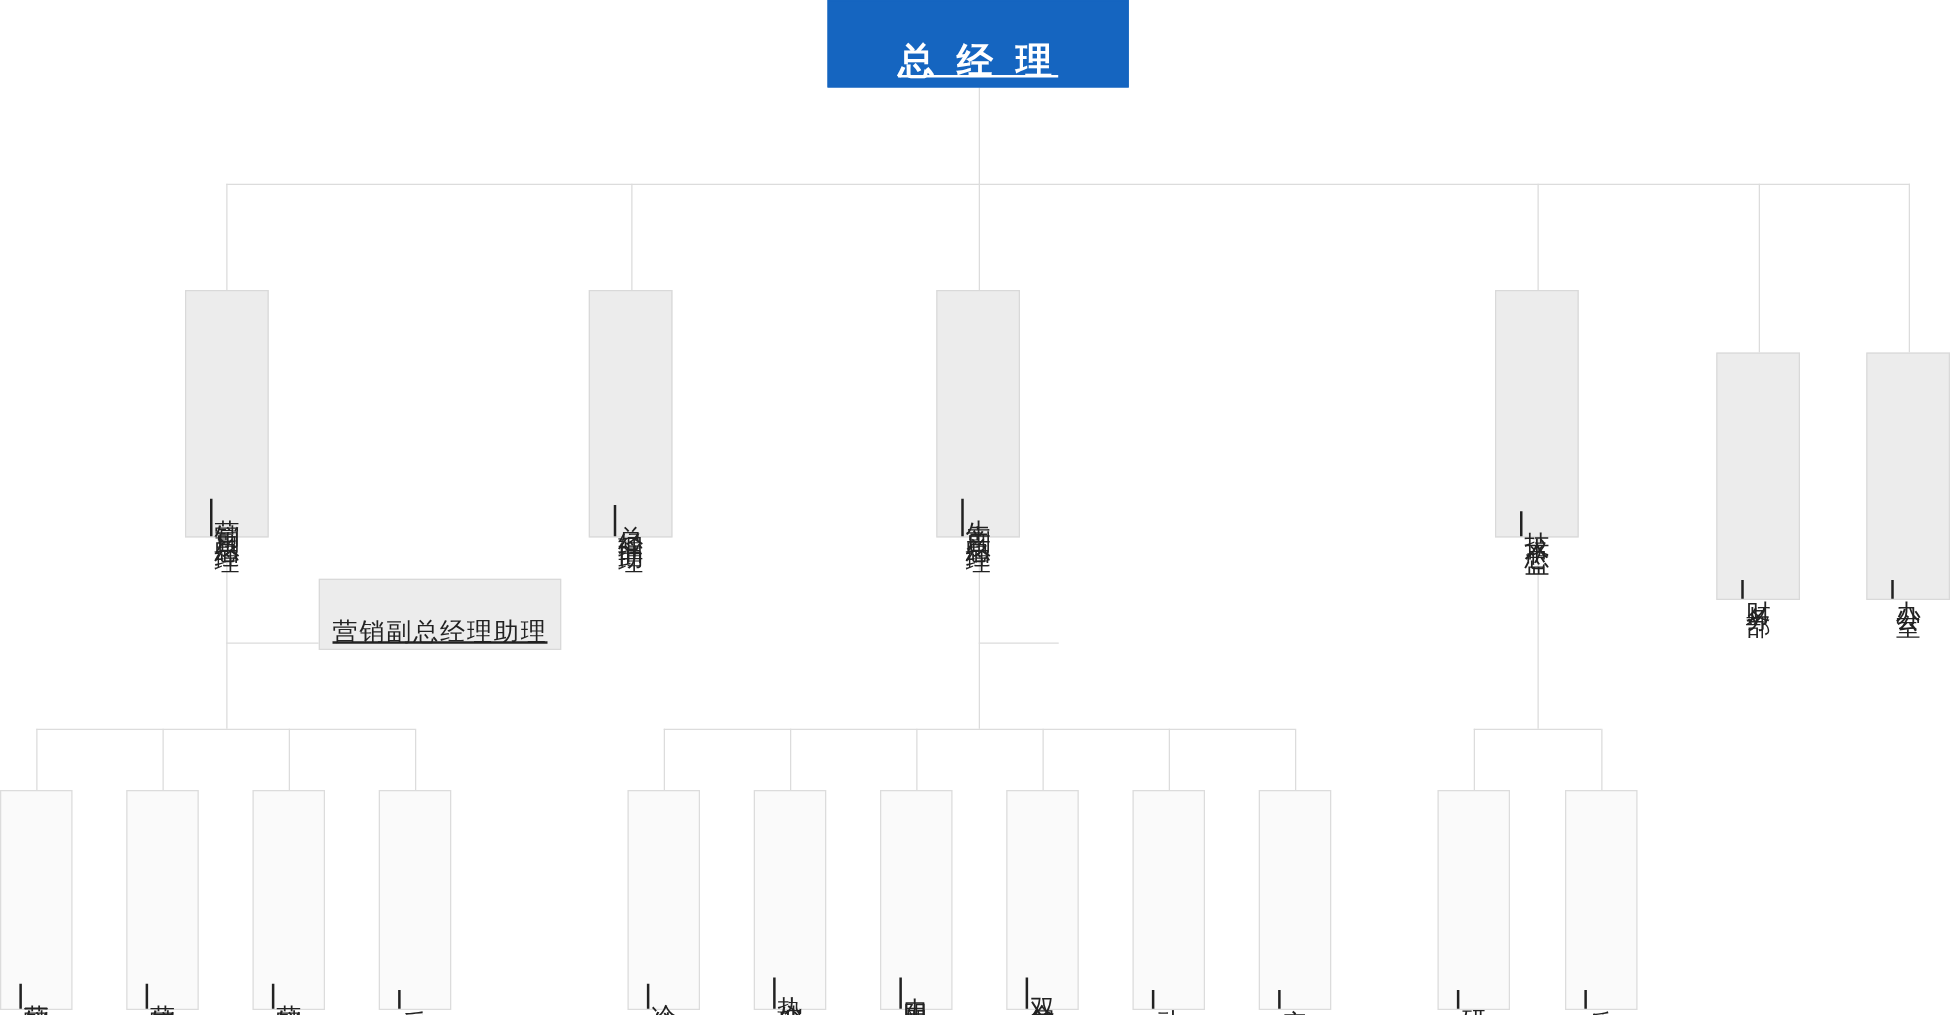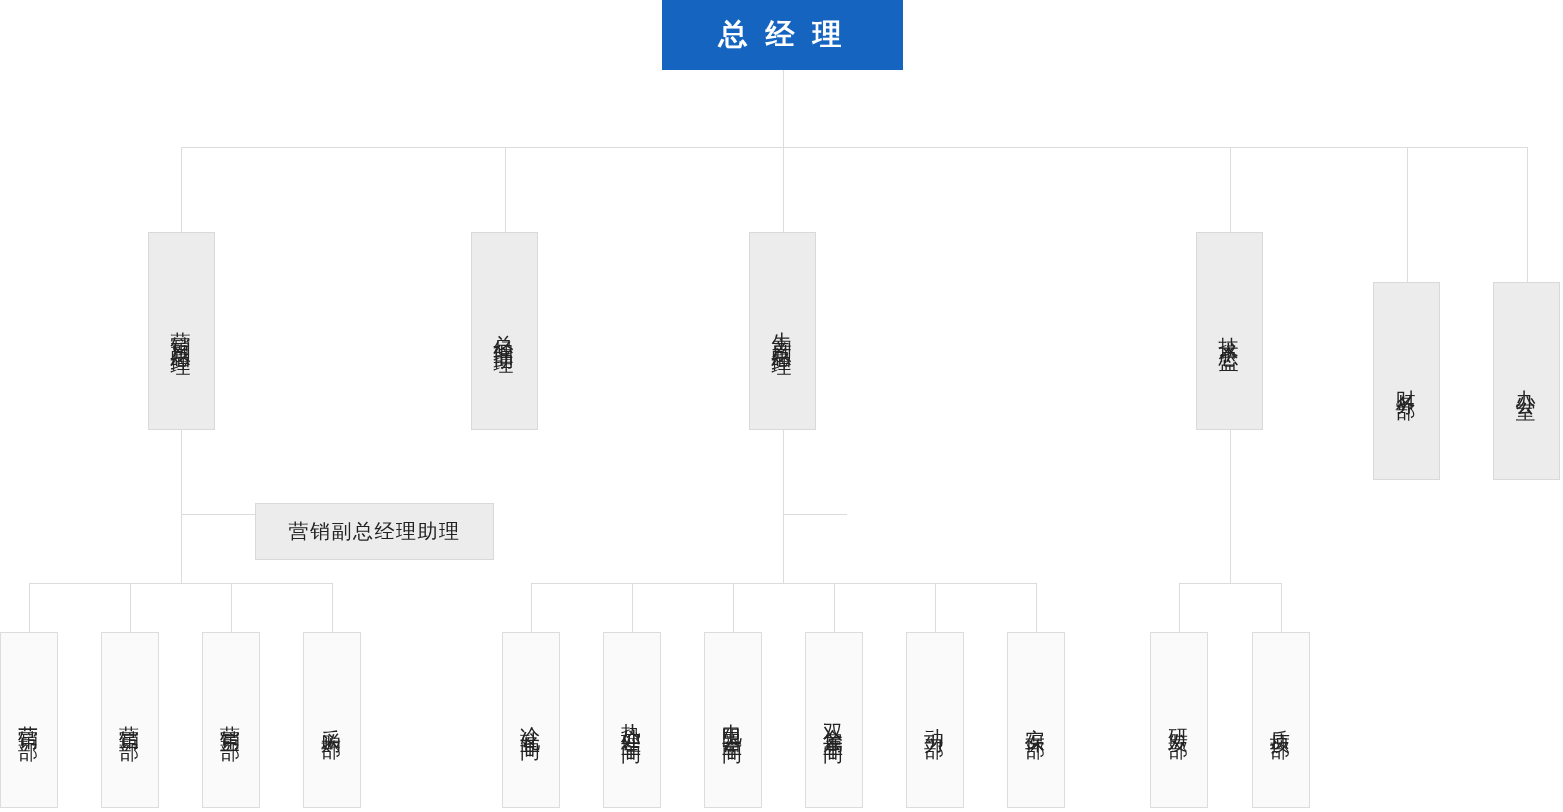--- a/index.html
+++ b/index.html
@@ -5,21 +5,21 @@
   html,body{margin:0;padding:0;background:#ffffff;}
   body{font-family:"Liberation Sans","DejaVu Sans",sans-serif;}
   #canvas{position:relative;width:1563px;height:812px;background:#ffffff;overflow:hidden;}
 
   
   .ln{position:absolute;background:#dcdcdc;}
   .ln.h{height:1px;}
   .ln.v{width:1px;}
 
   
-  .node{position:absolute;box-sizing:border-box;display:flex;align-items:center;justify-content:center;color:#222222;}
+  .node{position:absolute;box-sizing:border-box;display:flex;align-items:flex-end;justify-content:center;color:#222222;text-decoration:underline;}
 
   
   .node-root{background:#1565c0;border:1px solid #1565c0;color:#ffffff;font-size:29px;font-weight:700;letter-spacing:5px;}
 
   
   .node-v{background:#ececec;border:1px solid #d9d9d9;}
   .node-v .vtext{writing-mode:vertical-rl;text-orientation:upright;font-size:20px;letter-spacing:5px;color:#222222;}
 
   
   .node-h{background:#ececec;border:1px solid #d9d9d9;font-size:20px;letter-spacing:1.5px;}
@@ -82,21 +82,21 @@
   <div class="node node-v" style="left:1196px;top:232px;width:67px;height:198px">
     <span class="vtext">技术总监</span>
   </div>
   <div class="node node-v" style="left:1373px;top:282px;width:67px;height:198px">
     <span class="vtext">财务部</span>
   </div>
   <div class="node node-v" style="left:1493px;top:282px;width:67px;height:198px">
     <span class="vtext">办公室</span>
   </div>
 
-  <div class="node node-h" style="left:255px;top:503px;width:239px;height:57px">
+  <div class="node node-h" style="left:255px;top:463px;width:194px;height:57px">
     <span>营销副总经理助理</span>
   </div>
 
   <div class="node node-leaf" style="left:0;top:632px;width:58px;height:176px">
     <span class="vtext">营销一部</span>
   </div>
   <div class="node node-leaf" style="left:101px;top:632px;width:58px;height:176px">
     <span class="vtext">营销二部</span>
   </div>
   <div class="node node-leaf" style="left:202px;top:632px;width:58px;height:176px">

